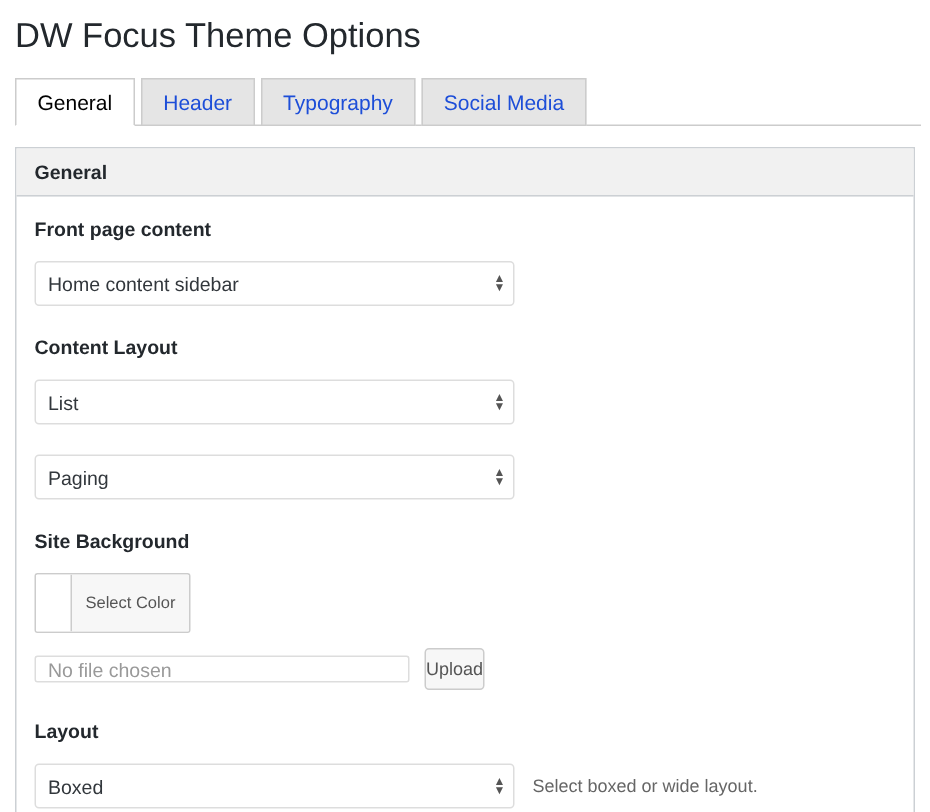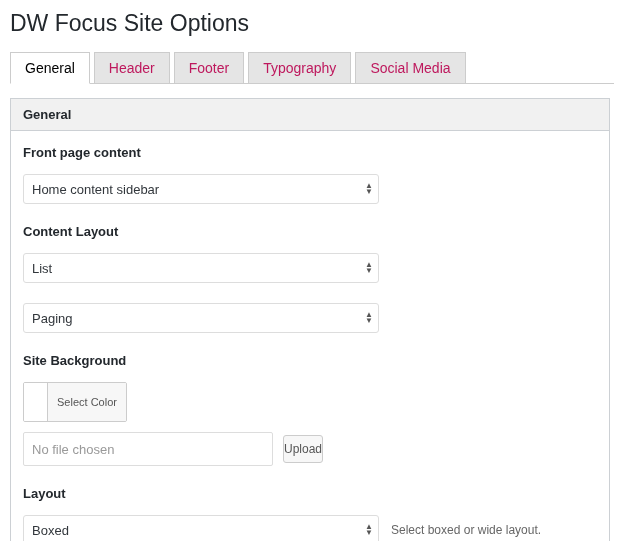--- a/index.html
+++ b/index.html
@@ -19,21 +19,21 @@
   }
   .tabs {
     display: flex;
     border-bottom: 1px solid #ccc;
     margin-left: 4px;
   }
   .tab {
     padding: 7px 14px;
     border: 1px solid #ccc;
     background: #e5e5e5;
-    color: #be185d;
+    color: #1d4ed8;
     font-size: 14px;
     margin-right: 4px;
     position: relative;
     top: 1px;
     cursor: pointer;
   }
   .tab.active {
     background: #fff;
     border-bottom: 1px solid #fff;
     color: #000;
@@ -65,21 +65,21 @@
     display: block;
     font-size: 13px;
   }
   .field-row {
     display: flex;
     align-items: center;
     gap: 12px;
   }
   .select-wrap {
     position: relative;
-    width: 356px;
+    width: 320px;
   }
   .select-wrap select {
     width: 100%;
     height: 30px;
     padding: 4px 26px 4px 8px;
     border: 1px solid #ddd;
     border-radius: 3px;
     background: #fff;
     font-size: 13px;
     color: #32373c;
@@ -126,21 +126,21 @@
     color: #555;
     background: #f7f7f7;
   }
   .file-row {
     display: flex;
     gap: 10px;
     align-items: center;
   }
   .file-input {
     width: 250px;
-    height: 34px;
+    height: 18px;
     border: 1px solid #ddd;
     border-radius: 2px;
     padding: 4px 8px;
     font-size: 13px;
     color: #888;
     background: #fff;
   }
   .file-input::placeholder { color: #999; }
   .btn {
     height: 28px;
@@ -149,26 +149,25 @@
     background: #f7f7f7;
     border-radius: 3px;
     font-size: 12px;
     color: #555;
     cursor: pointer;
   }
 </style>
 </head>
 <body>
 
-<h1 class="page-title">DW Focus Site Options</h1>
+<h1 class="page-title">DW Focus Theme Options</h1>
 
 <div class="tabs">
   <div class="tab active">General</div>
   <div class="tab">Header</div>
-  <div class="tab">Footer</div>
   <div class="tab">Typography</div>
   <div class="tab">Social Media</div>
 </div>
 
 <div class="panel">
   <div class="panel-header">General</div>
   <div class="panel-body">
 
     <div class="field">
       <span class="field-label">Front page content</span>

